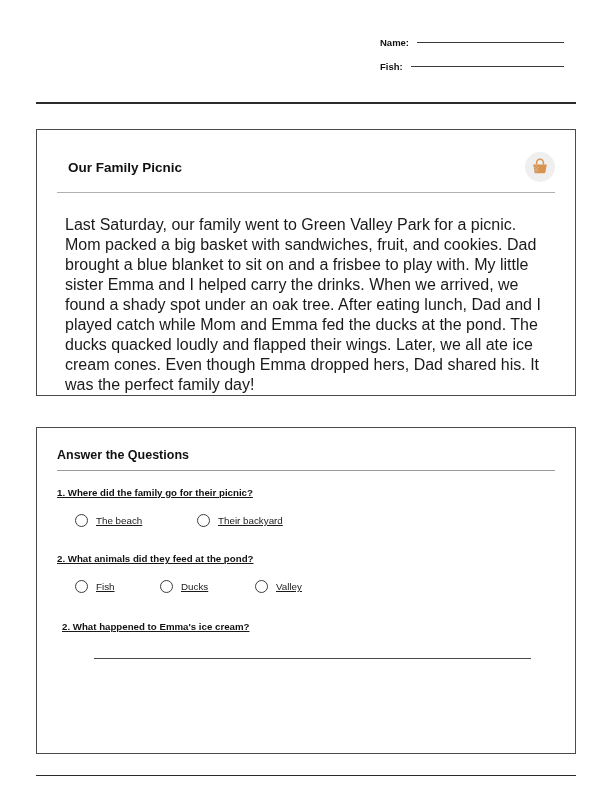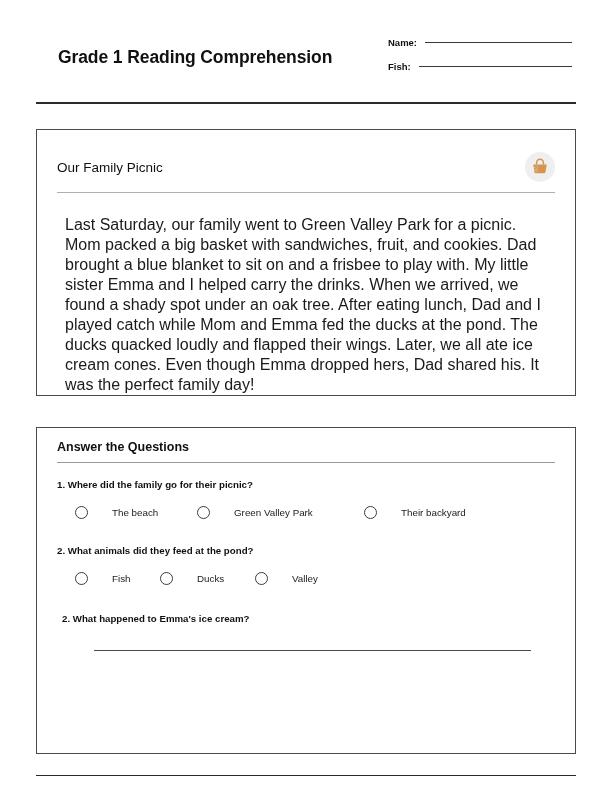--- a/index.html
+++ b/index.html
@@ -38,21 +38,21 @@
     font-weight: bold;
     letter-spacing: -0.1px;
     color: #111111;
     margin: 0;
     padding-left: 22px;
     padding-top: 17px;
     white-space: nowrap;
   }
   .name-date-block {
     position: absolute;
-    right: 4px;
+    right: 12px;
     top: 30px;
     width: 184px;
   }
   .field-row {
     display: flex;
     align-items: center;
     height: 24px;
   }
   .field-label {
     font-size: 9.5px;
@@ -79,35 +79,35 @@
     box-sizing: border-box;
     padding: 18px 20px 20px 20px;
   }
   .story-card {
     margin-top: 25px;
     height: 267px;
   }
   .questions-card {
     margin-top: 31px;
     height: 327px;
-    padding-top: 12px;
+    padding-top: 20px;
   }
 
   
   .story-head {
     display: flex;
     align-items: center;
     justify-content: space-between;
     height: 38px;
   }
   .story-title {
     font-size: 13.5px;
-    font-weight: normal;
-    color: #111111;
-    margin: 0;
+    font-weight: bold;
+    color: #111111;
+    margin: 11px;
   }
   .basket-icon {
     width: 30px;
     height: 30px;
     border-radius: 50%;
     background: #efefef;
     display: flex;
     align-items: center;
     justify-content: center;
     flex: 0 0 auto;
@@ -133,21 +133,21 @@
     color: #111111;
     margin: 0;
   }
   .section-rule {
     border-top: 1px solid #9a9a9a;
     margin-top: 8px;
   }
   .qlist {
     padding-top: 16px;
   }
-  .question-block { margin-bottom: 0; }
+  .question-block { margin-bottom: 0; text-decoration: underline; }
   .question-text {
     font-size: 9.7px;
     font-weight: bold;
     color: #111111;
     margin: 0;
   }
   .q-indent { padding-left: 5px; }
   .options-row {
     display: flex;
     align-items: center;
@@ -164,21 +164,21 @@
     height: 13px;
     border: 1.3px solid #3d3d3d;
     border-radius: 50%;
     box-sizing: border-box;
     background: #ffffff;
     flex: 0 0 auto;
   }
   .option-label {
     font-size: 9.8px;
     color: #1a1a1a;
-    margin-left: 24px;
+    margin-left: 8px;
     white-space: nowrap;
   }
   .answer-line {
     border-top: 1.2px solid #4a4a4a;
     margin: 26px 24px 0 32px;
   }
 
   .spacer-q1 { height: 26px; }
   .spacer-q2 { height: 28px; }
 
@@ -190,21 +190,20 @@
     top: 775px;
     border-top: 1.6px solid #2b2b2b;
   }
 </style>
 </head>
 <body>
 
 <div class="page">
 
   <div class="header">
-    <h1 class="worksheet-title">Grade 1 Reading Comprehension</h1>
 
     <div class="name-date-block">
       <div class="field-row">
         <span class="field-label">Name:</span>
         <span class="field-rule"></span>
       </div>
       <div class="field-row">
         <span class="field-label">Fish:</span>
         <span class="field-rule"></span>
       </div>
@@ -234,24 +233,20 @@
 
     <div class="qlist">
 
       <div class="question-block">
         <p class="question-text">1. Where did the family go for their picnic?</p>
         <div class="options-row">
           <div class="option" style="width:122px">
             <span class="radio"></span>
             <span class="option-label">The beach</span>
           </div>
-          <div class="option" style="width:167px">
-            <span class="radio"></span>
-            <span class="option-label">Green Valley Park</span>
-          </div>
           <div class="option">
             <span class="radio"></span>
             <span class="option-label">Their backyard</span>
           </div>
         </div>
       </div>
 
       <div class="spacer-q1"></div>
 
       <div class="question-block">

